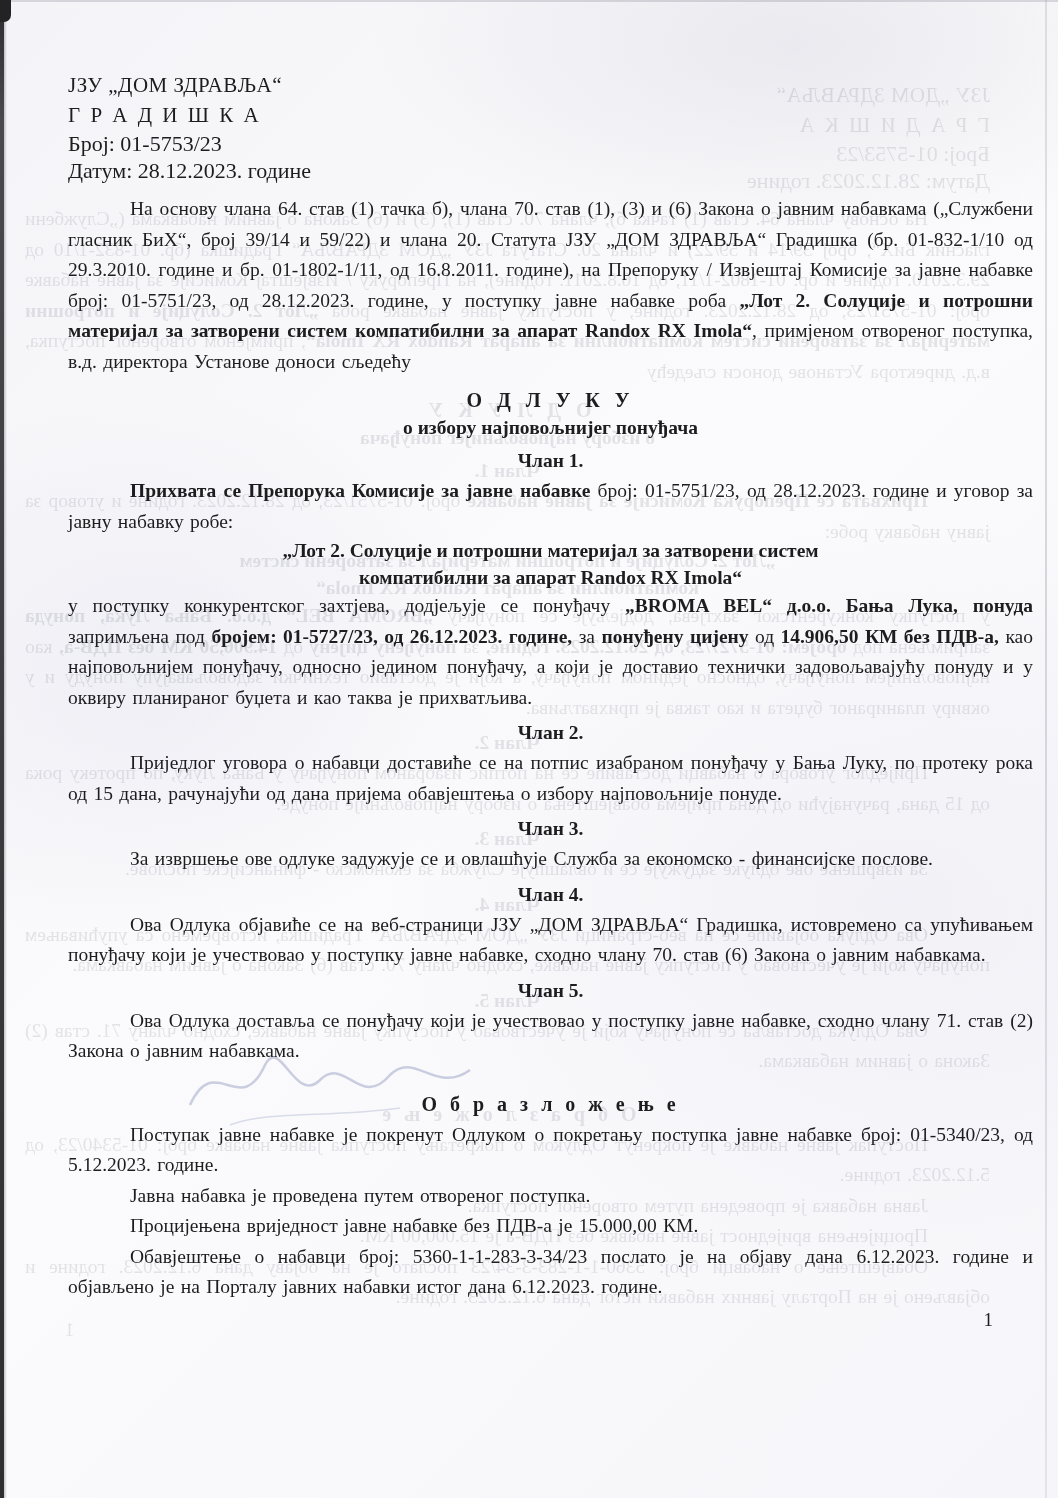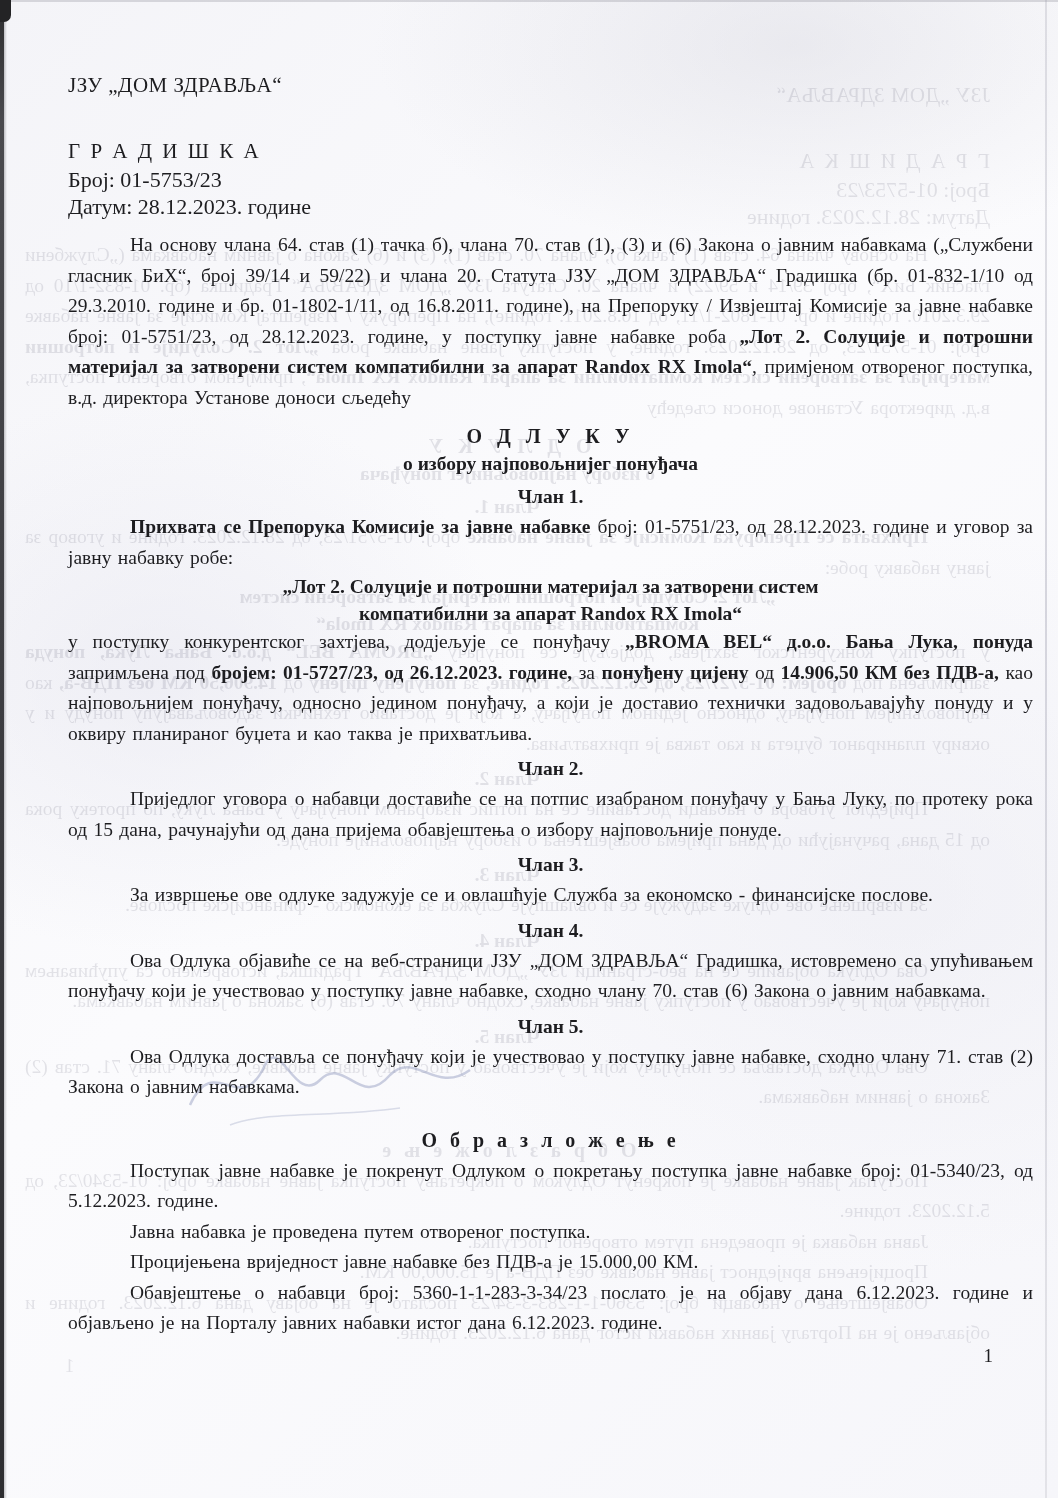--- a/index.html
+++ b/index.html
@@ -55,21 +55,21 @@
     transform: scaleX(-1) translateY(10px);
     opacity: 0.12;
     filter: blur(0.7px);
     color: #34344e;
     pointer-events: none;
   }
   .sig-bleed { position: absolute; z-index: 2; pointer-events: none; }
 
   
   .org1 { font-size: 21px; line-height: 30px; letter-spacing: 0.5px; }
-  .org2 { font-size: 21px; line-height: 30px; letter-spacing: 2.5px; margin-top: 36px; }
+  .org2 { font-size: 21px; line-height: 30px; letter-spacing: 2.5px; }
   .refno, .dateline { font-size: 22px; line-height: 27px; }
 
   
   .para {
     font-size: 19.5px; line-height: 30.5px;
     text-align: justify; margin: 0;
     word-spacing: 1.5px;
   }
   .indent { text-indent: 62px; }
   .mt { margin-top: 10px; }

